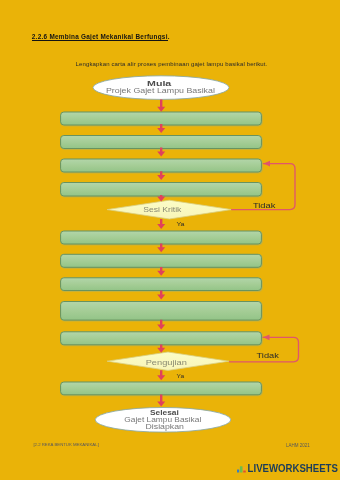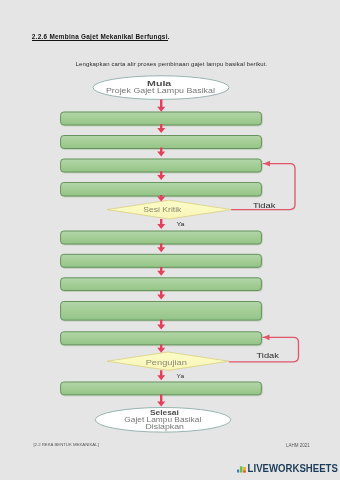--- a/index.html
+++ b/index.html
@@ -1,19 +1,19 @@
 <!DOCTYPE html>
 <html><head>
 <meta charset="utf-8">
 <title>Worksheet</title>
 <style>
   html,body{margin:0;padding:0;}
   body{width:340px;height:480px;background:#ffffff;overflow:hidden;
        font-family:"Liberation Sans",sans-serif;position:relative;}
-  .page{position:absolute;left:0;top:0;width:340px;height:480px;background:#e5e5e5;}
+  .page{position:absolute;left:0;top:0;width:340px;height:480px;background:#eab308;}
   #heading{position:absolute;left:31.8px;top:32.8px;font-size:6.4px;font-weight:bold;
            color:#131313;letter-spacing:0.27px;white-space:nowrap;}
   #heading-underline{position:absolute;left:31.8px;top:40.2px;width:136px;height:0.75px;background:#131313;}
   #instr{position:absolute;left:75.6px;top:60.5px;font-size:6.0px;letter-spacing:0.135px;color:#2a2a2a;white-space:nowrap;}
   .fc{position:absolute;left:0;top:0;width:340px;height:480px;}
   #footL{position:absolute;left:33.4px;top:442px;font-size:4.3px;color:#58595b;white-space:nowrap;}
   #footR{position:absolute;left:286px;top:443.3px;font-size:4.5px;color:#58595b;white-space:nowrap;}
   #lw{position:absolute;left:236px;top:460px;width:110px;height:16px;}
 </style>
 </head>

